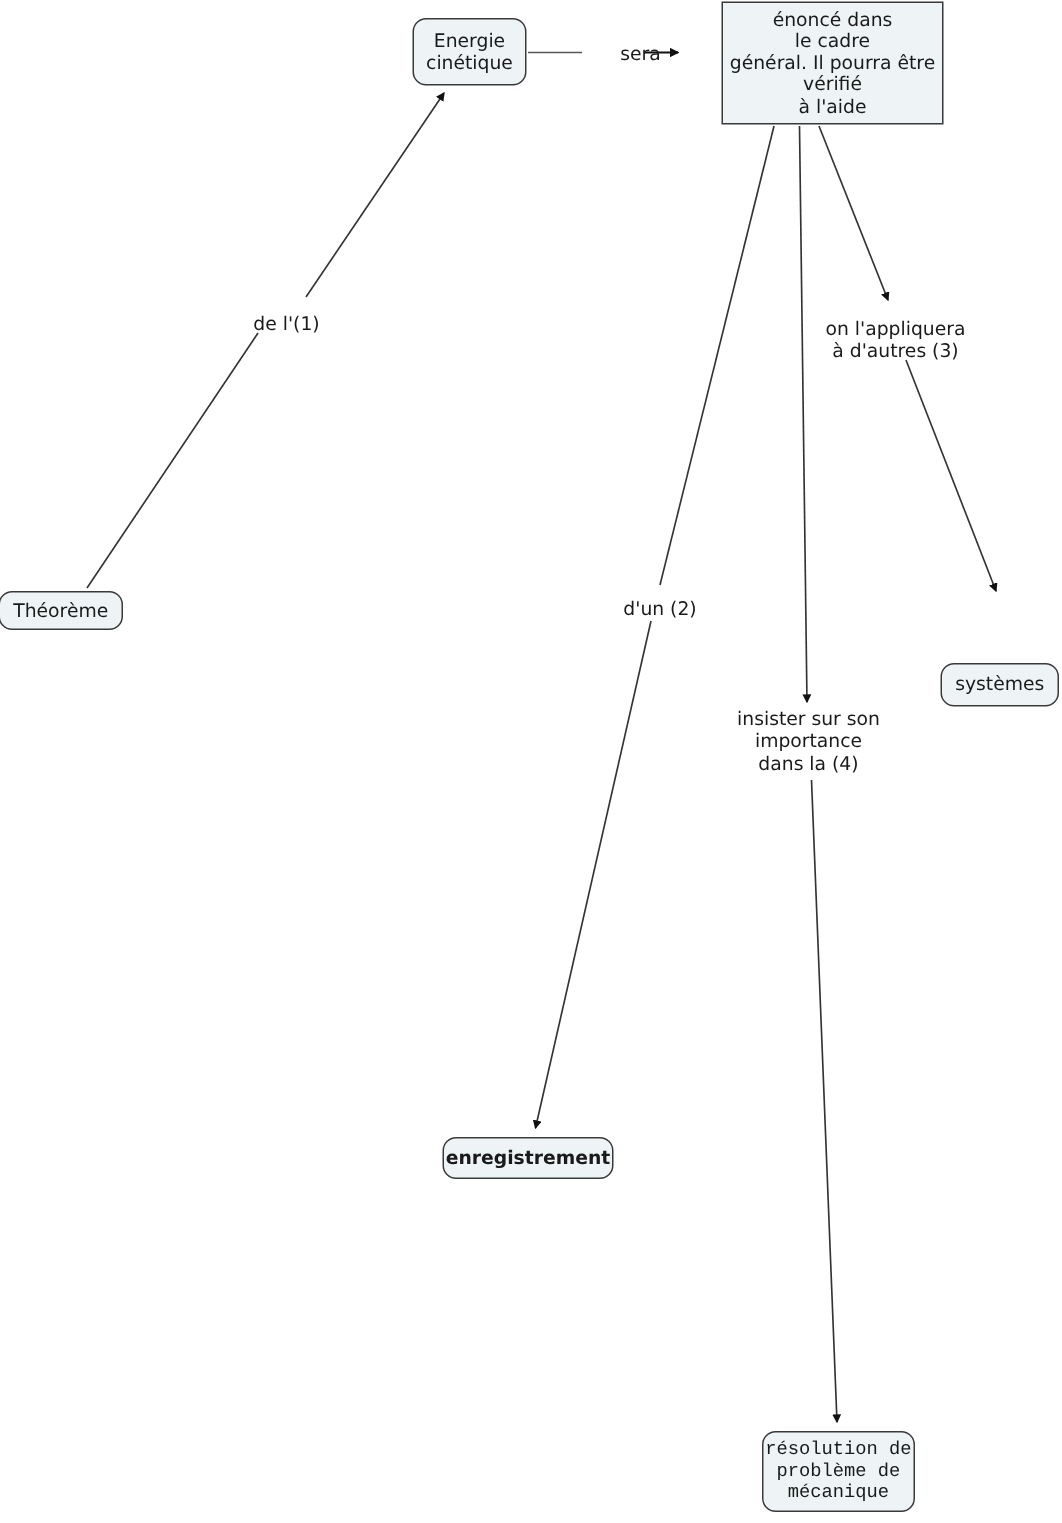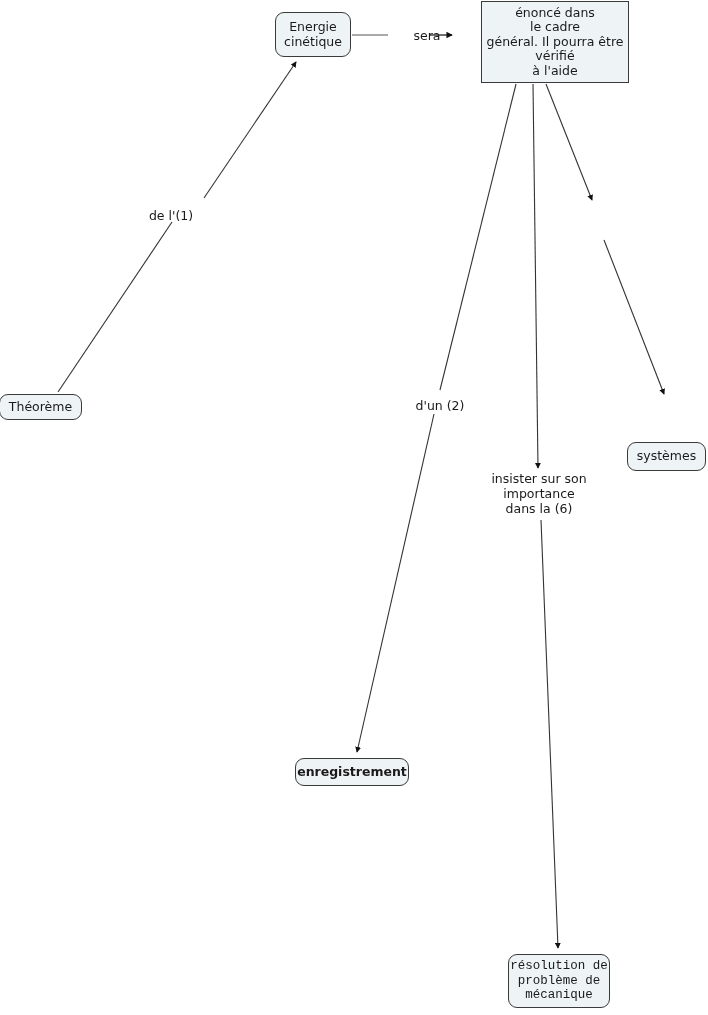--- a/index.html
+++ b/index.html
@@ -101,22 +101,24 @@
   <div class="node rounded" style="left:627px; top:398px; width:79px; height:29px;margin-top:44px;">systèmes</div>
 
   <div class="node rounded" style="left:295px; top:758px; width:114px; height:28px;font-weight:bold;">enregistrement</div>
 
   <div class="node rounded" style="left:508px; top:954px; width:102px; height:54px;font-family:Liberation Mono, monospace;">résolution de
 problème de
 mécanique</div>
 
   <div class="edge-label" style="left:406px; top:28px; width:42px;">sera</div>
 
-  <div class="edge-label" style="left:142px; top:208px; width:58px;">de l'(1)</div>
+  <div class="edge-label" style="left:162px; top:208px; width:58px;">de l'(1)</div>
 
+  <div class="edge-label" style="left:545px; top:211px; width:104px;">on l'appliquera
+à d'autres (3)</div>
 
   <div class="edge-label" style="left:411px; top:398px; width:58px;">d'un (2)</div>
 
   <div class="edge-label" style="left:487px; top:471px; width:104px;">insister sur son
 importance
-dans la  (6)</div>
+dans la  (4)</div>
 
 </div>
 
 </body></html>

